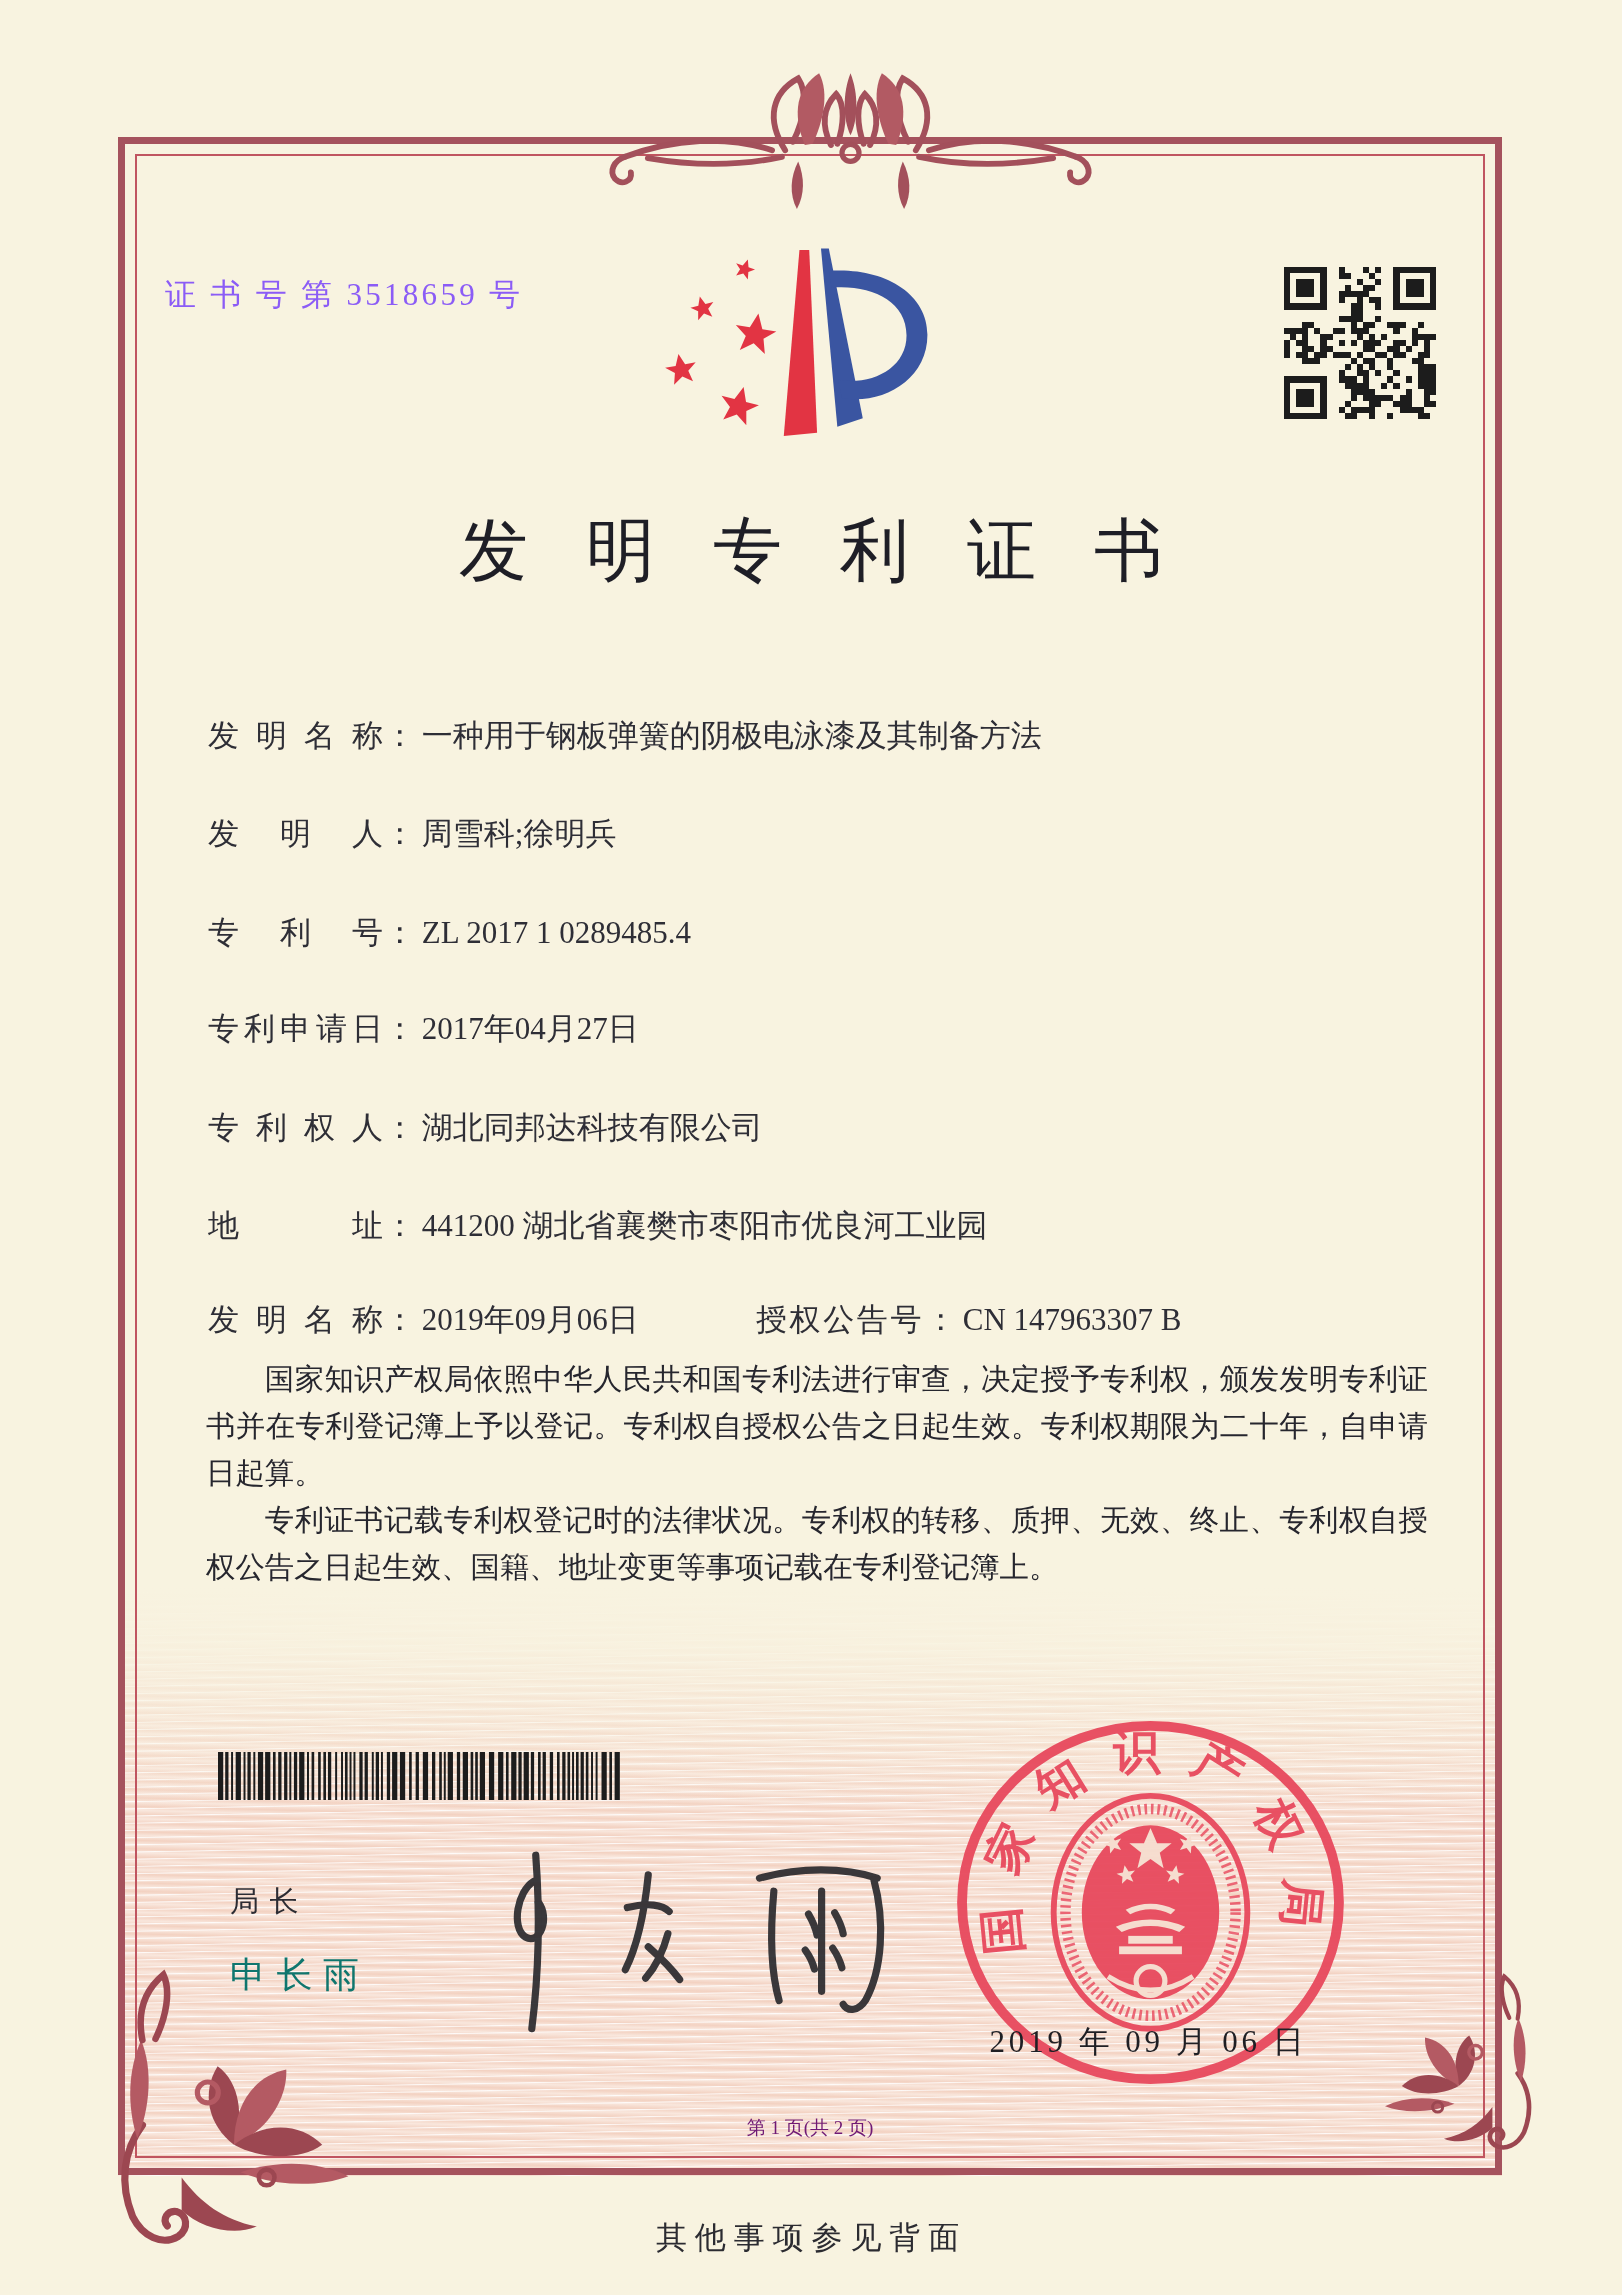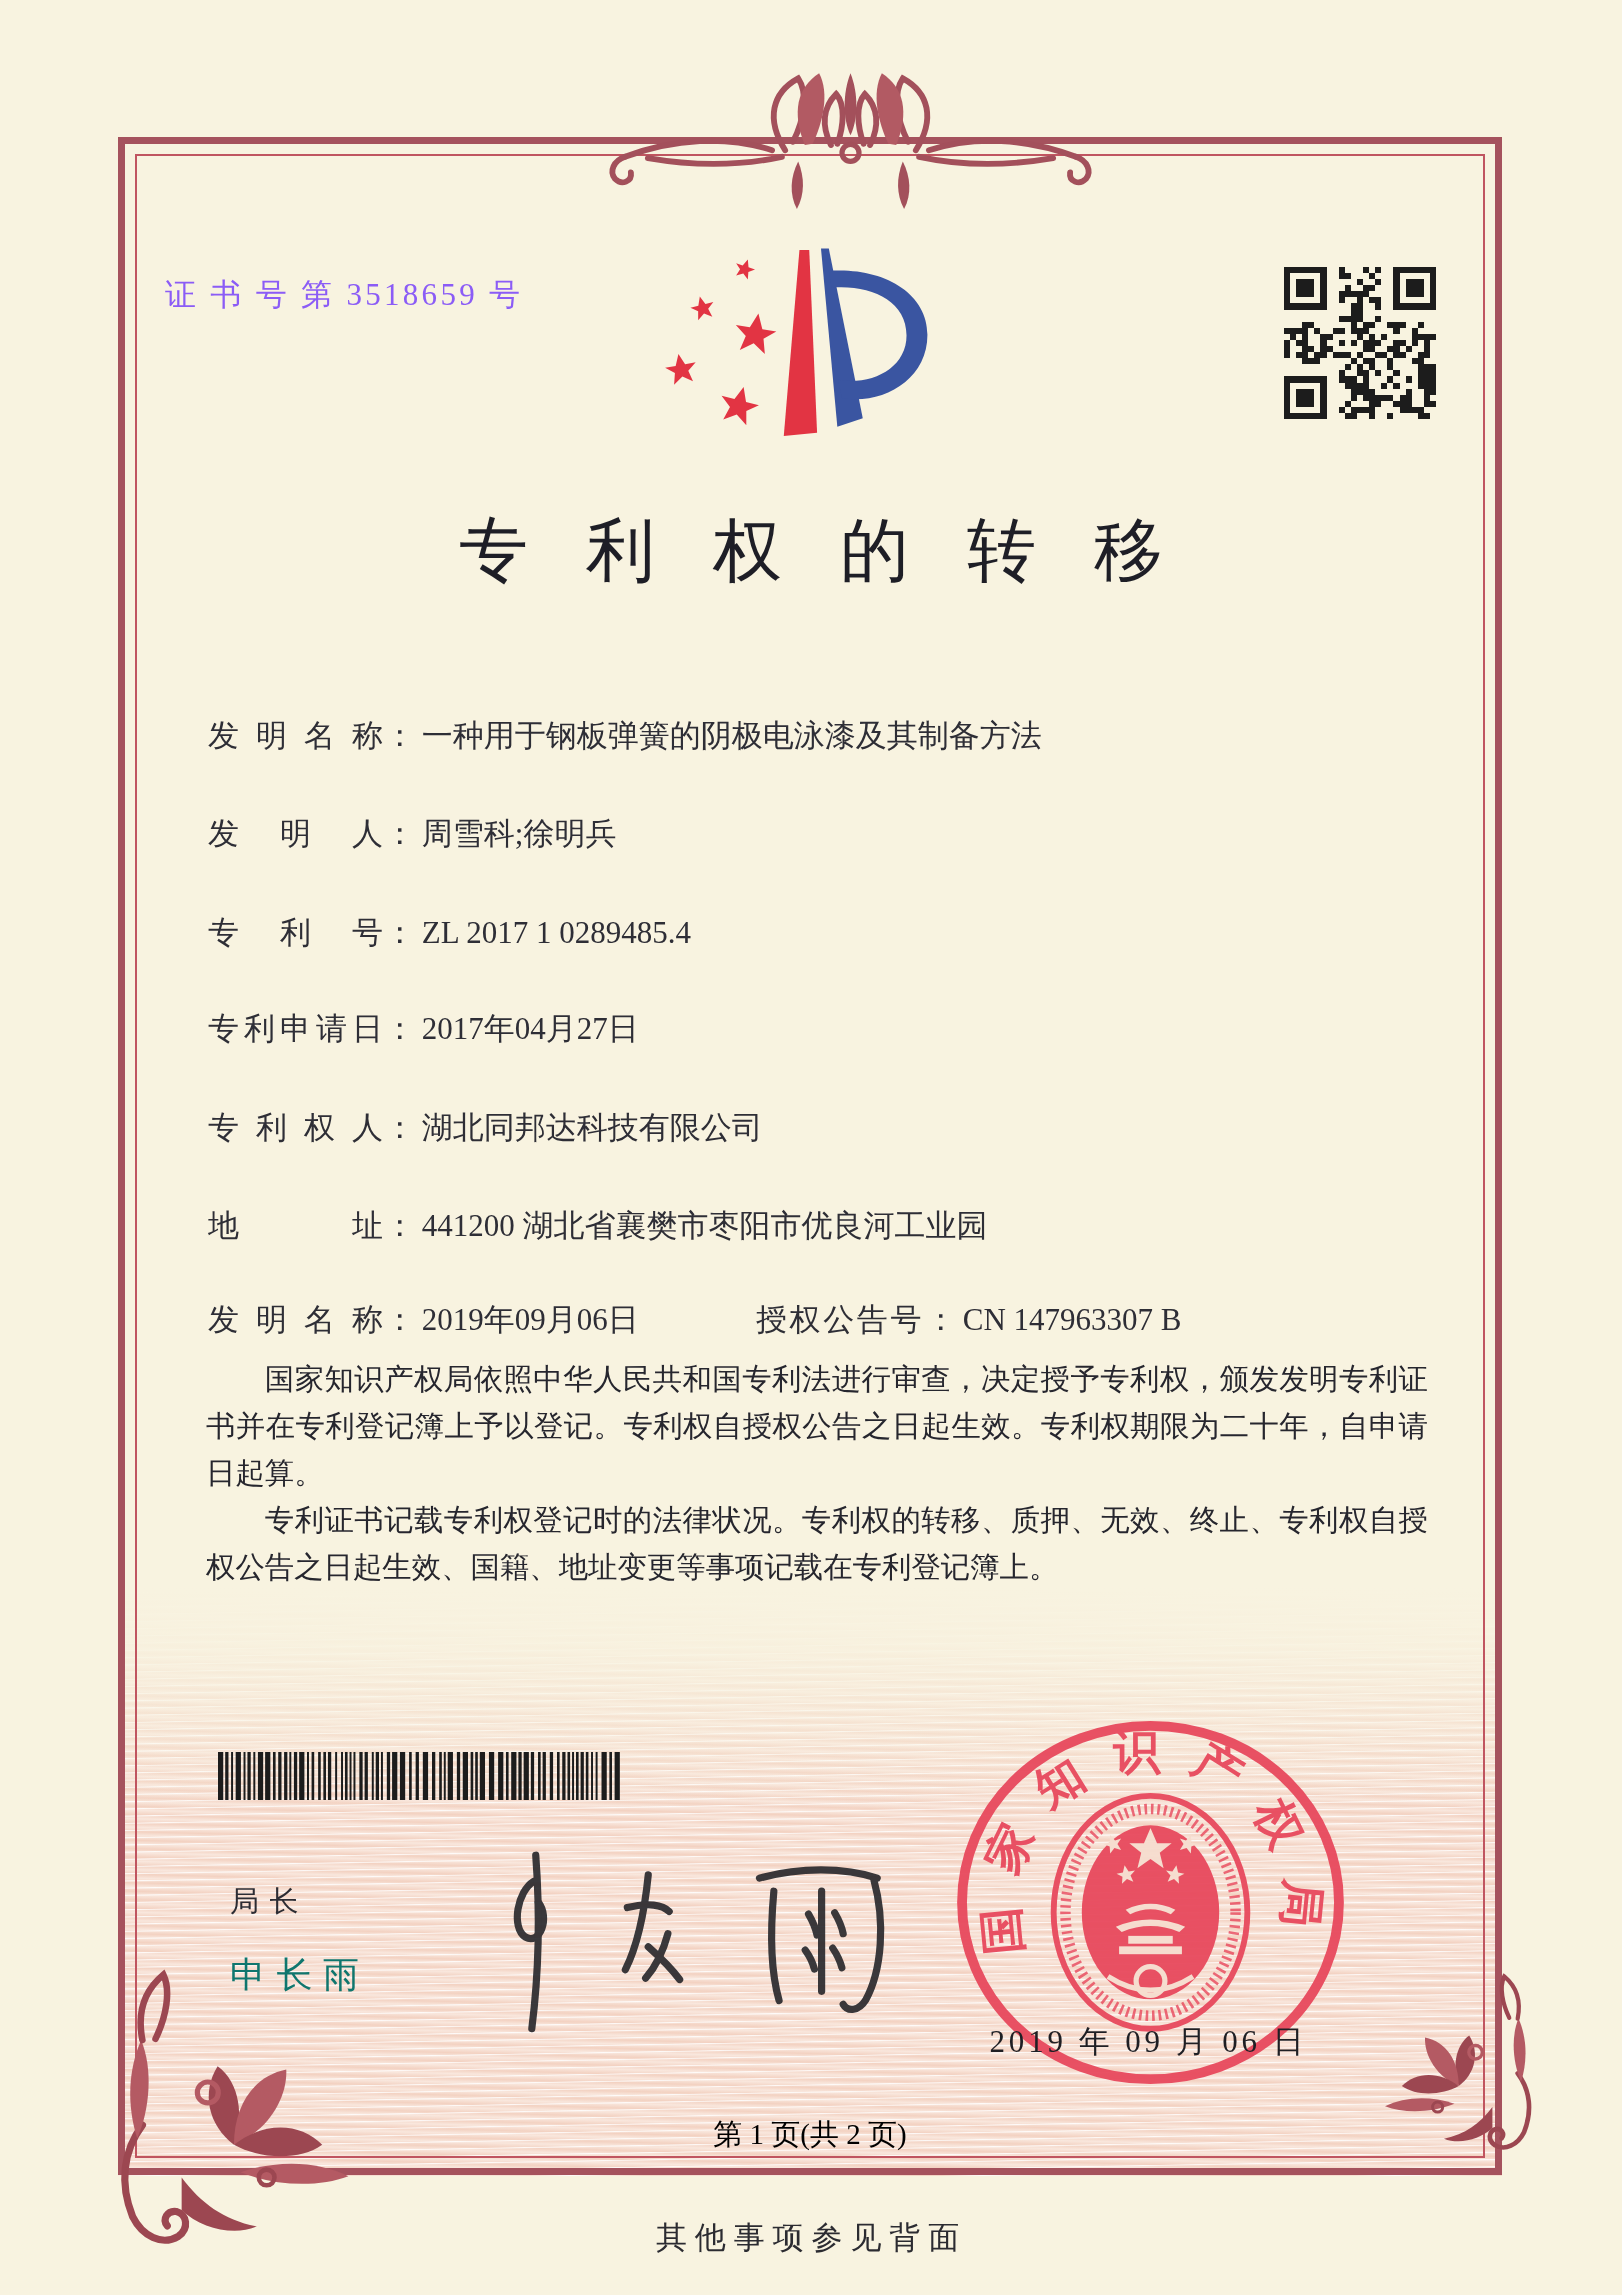--- a/index.html
+++ b/index.html
@@ -51,21 +51,21 @@
   .paras{left:206px;top:1356px;width:1222px;font-size:29.4px;line-height:47px;color:#26262e;text-align:justify;}
   .paras p{margin:0;text-indent:2em;}
 
   
   .barcode{left:218px;top:1752px;width:411px;height:48px;}
   .dir-title{left:230px;top:1882px;font-size:29px;letter-spacing:10.5px;color:#2c2c33;}
   .dir-name {left:230px;top:1951px;font-size:36px;letter-spacing:10.5px;color:#0f766e;}
   .signature{left:452px;top:1829px;width:471px;height:216px;}
   .seal{left:954px;top:1716px;width:393px;height:373px;opacity:.95;}
   .seal-date{left:985px;top:2021px;width:327px;text-align:center;font-size:31px;letter-spacing:3.9px;color:#1f1f24;}
-  .page-no{left:118px;top:2115px;width:1384px;text-align:center;font-size:29px;color:#000000;}
+  .page-no{left:118px;top:2115px;width:1384px;text-align:center;font-size:19px;color:#701a75;}
   .back-note{left:0;top:2217px;width:1623px;text-align:center;font-size:31px;letter-spacing:7.9px;color:#2b2b31;}
 </style>
 </head>
 <body>
 
 <svg width="0" height="0" style="position:absolute" aria-hidden="true">
   <defs>
     <path id="st5" d="M0,-10 L2.94,-3.09 L9.51,-3.09 L4.16,1.18 L5.88,8.09 L0,4 L-5.88,8.09 L-4.16,1.18 L-9.51,-3.09 L-2.94,-3.09 Z"></path>
     <g id="crest-half" fill="none" stroke="#a3505b" stroke-width="9" stroke-linecap="round">
       <path d="M55,168 C130,140 210,135 280,158"></path>
@@ -323,21 +323,21 @@
         <rect x="22" y="23" width="1" height="1"></rect>
         <rect x="10" y="24" width="1" height="1"></rect>
         <rect x="11" y="24" width="1" height="1"></rect>
         <rect x="14" y="24" width="1" height="1"></rect>
         <rect x="17" y="24" width="1" height="1"></rect>
         <rect x="22" y="24" width="1" height="1"></rect>
         <rect x="23" y="24" width="1" height="1"></rect>
       </g>
   </svg>
 
-  <div class="abs title">专利权的转移</div>
+  <div class="abs title">发明专利证书</div>
 
   <div class="frow" style="top:715px">
     <span class="flabel">发明名称</span><span class="fcolon">：</span><span>一种用于钢板弹簧的阴极电泳漆及其制备方法</span>
   </div>
   <div class="frow" style="top:813px">
     <span class="flabel">发明人</span><span class="fcolon">：</span><span>周雪科;徐明兵</span>
   </div>
   <div class="frow" style="top:912px">
     <span class="flabel">专利号</span><span class="fcolon">：</span><span>ZL 2017 1 0289485.4</span>
   </div>

